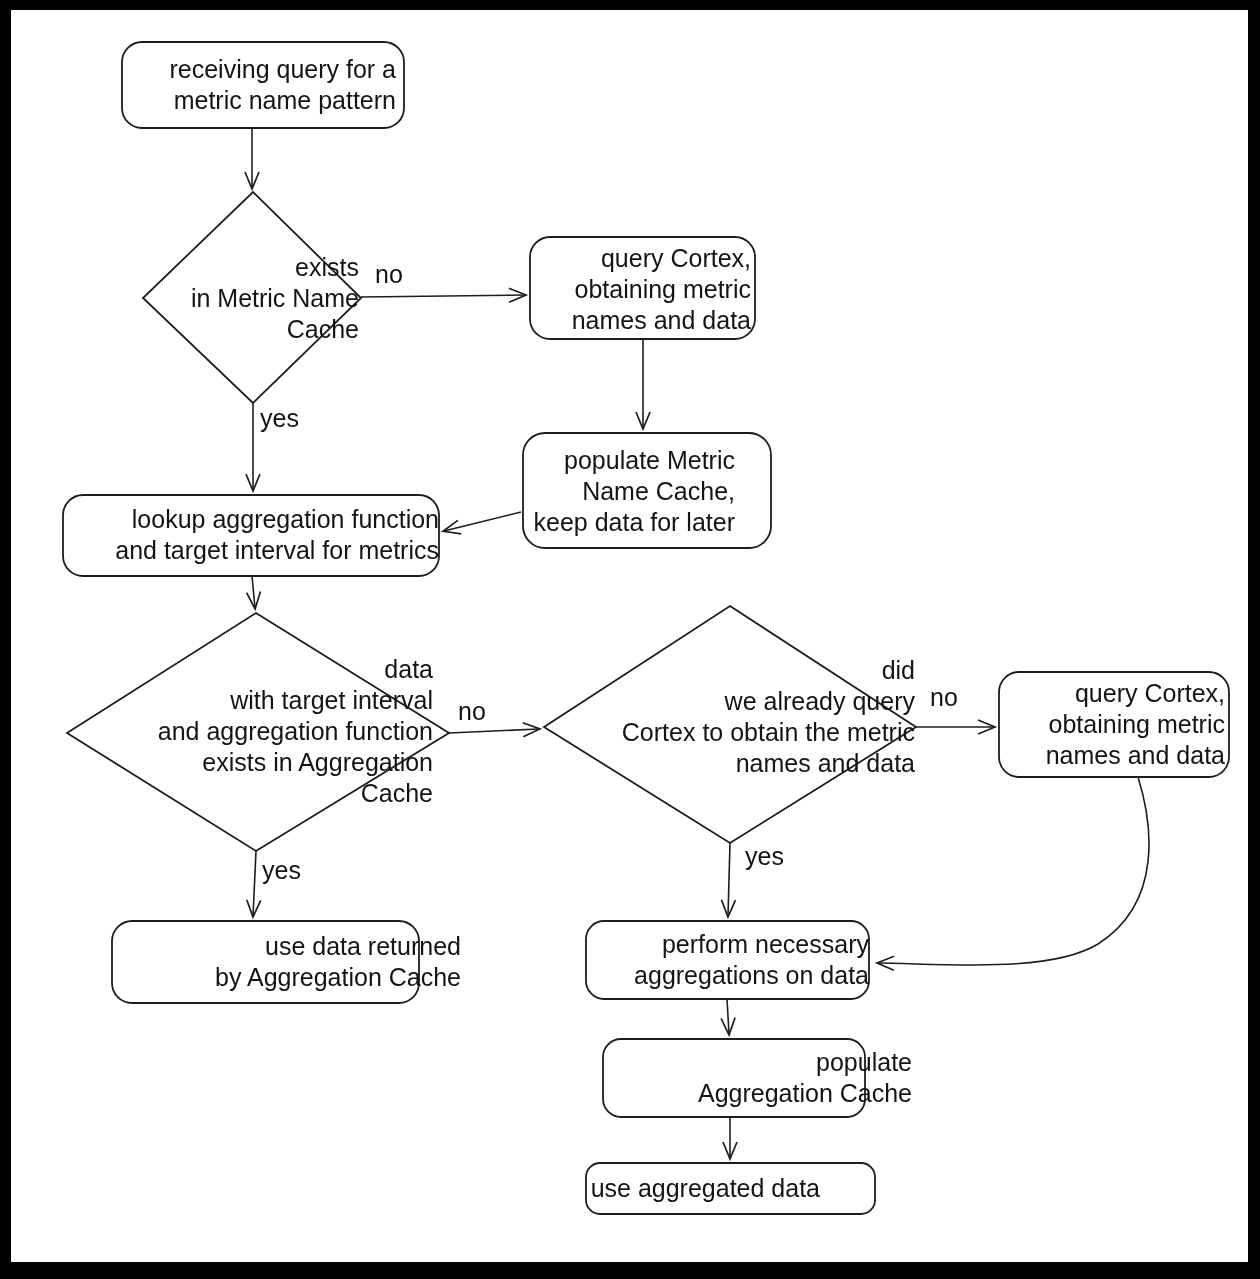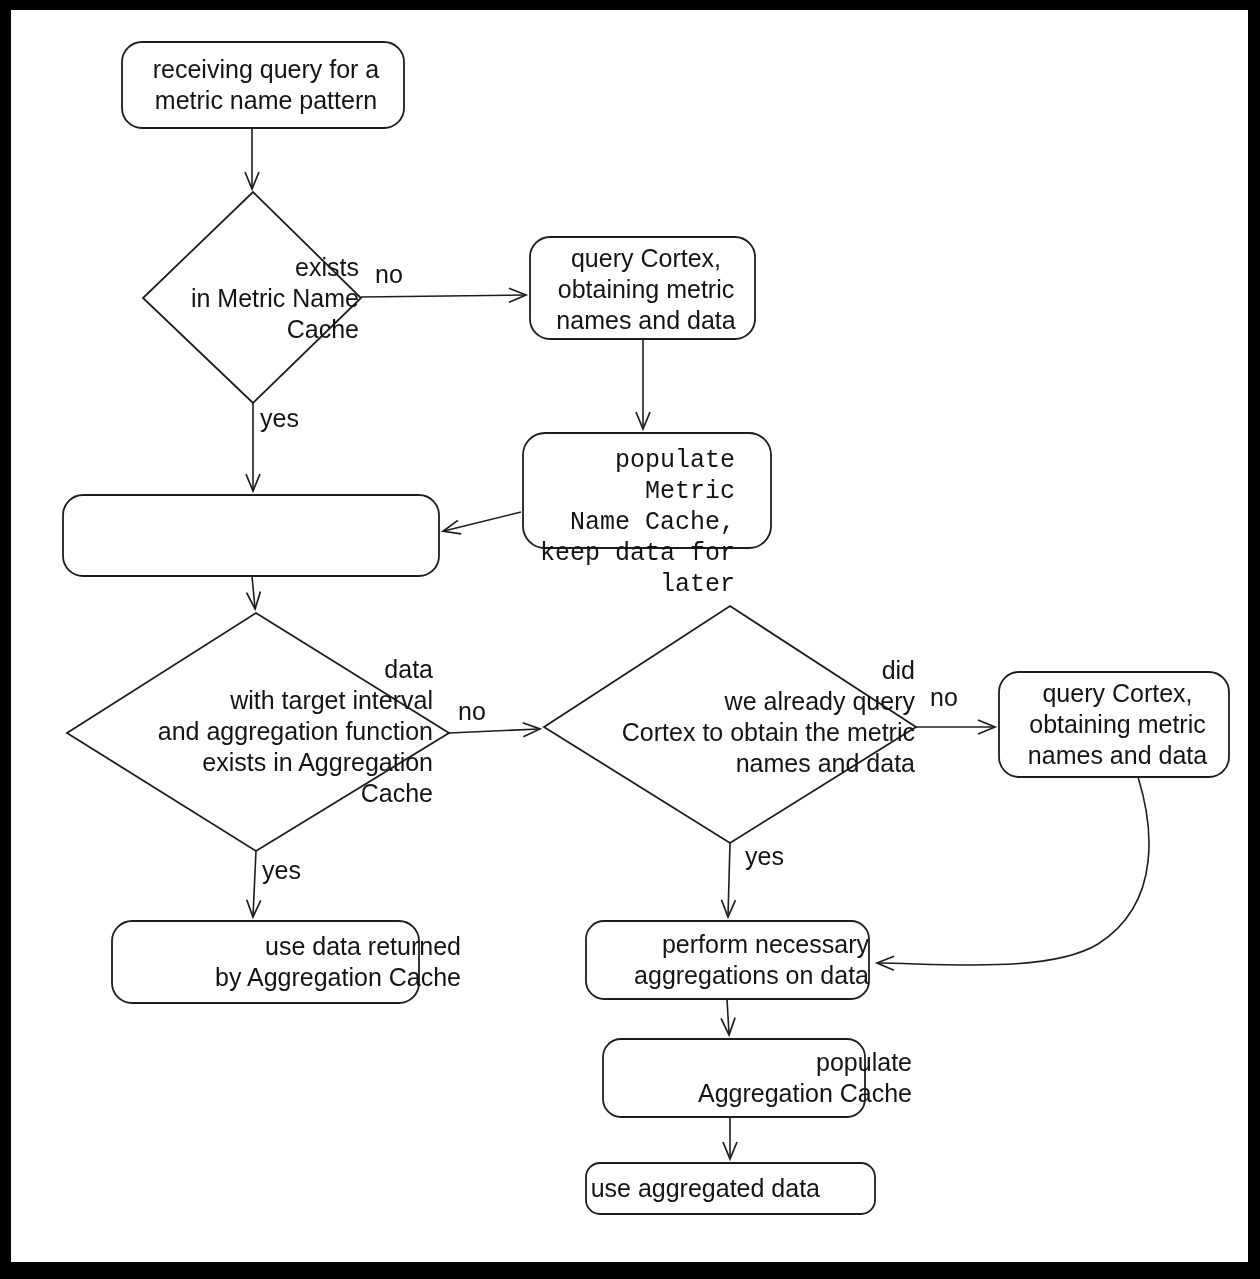--- a/index.html
+++ b/index.html
@@ -19,21 +19,21 @@
   svg.layer{position:absolute;left:0;top:0;}
   .node-label{
     position:absolute;
     color:#141414;
     font-size:25px;
     line-height:31px;
     white-space:pre-line;
     pointer-events:none;
   }
   .ta-c{text-align:right;}
-  .ta-l{text-align:center;}
+  .ta-l{text-align:right;}
   .edge-label{
     position:absolute;
     color:#141414;
     font-size:25px;
     line-height:28px;
     pointer-events:none;
   }
   .shape{fill:#ffffff;stroke:#1d1d1d;stroke-width:1.8;}
   .edge{fill:none;stroke:#1d1d1d;stroke-width:1.6;}
 </style>
@@ -83,24 +83,26 @@
 metric name pattern</div>
 
   <div class="node-label ta-c" style="left:147px;top:252px;width:212px;">exists
 in Metric Name
 Cache</div>
 
   <div class="node-label ta-l" style="left:541px;top:243px;width:210px;">query Cortex,
 obtaining metric
 names and data</div>
 
-  <div class="node-label ta-c" style="left:523px;top:445px;width:212px;font-family:Liberation Mono, monospace;">populate Metric
+  <div class="node-label ta-c" style="left:523px;top:445px;width:212px;">populate Metric
 Name Cache,
 keep data for later</div>
 
+  <div class="node-label ta-c" style="left:63px;top:504px;width:376px;">lookup aggregation function
+and target interval for metrics</div>
 
   <div class="node-label ta-c" style="left:77px;top:654px;width:356px;">data
 with target interval
 and aggregation function
 exists in Aggregation
 Cache</div>
 
   <div class="node-label ta-c" style="left:545px;top:655px;width:370px;">did
 we already query
 Cortex to obtain the metric

